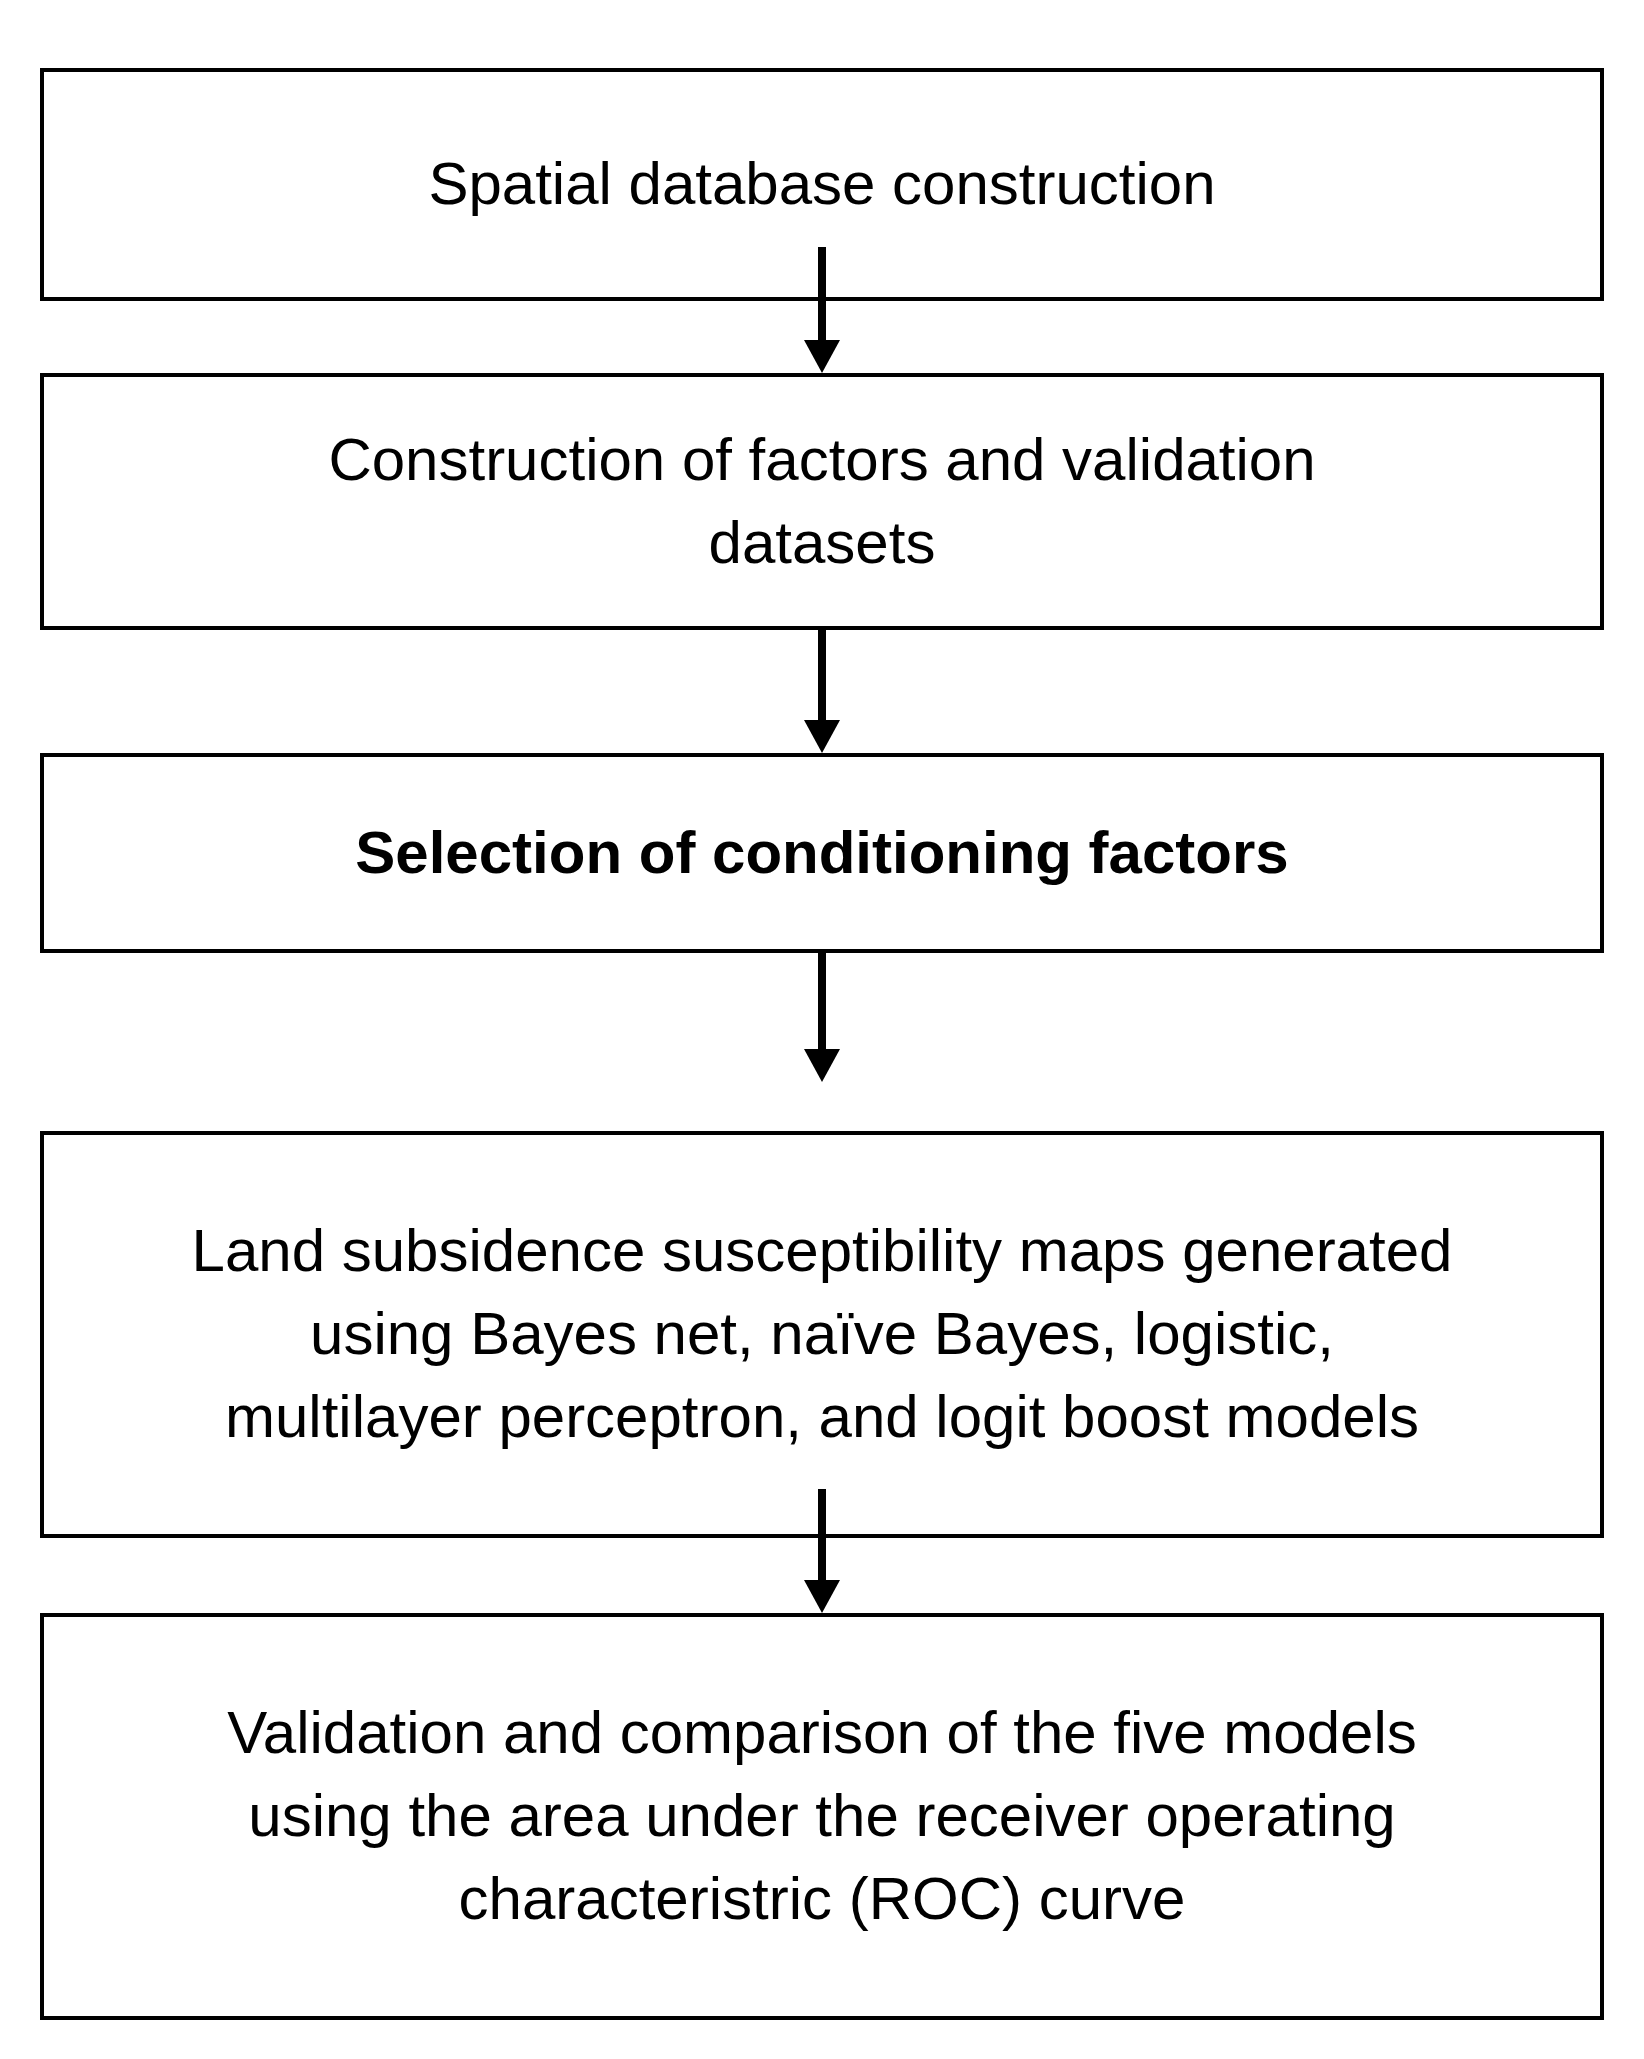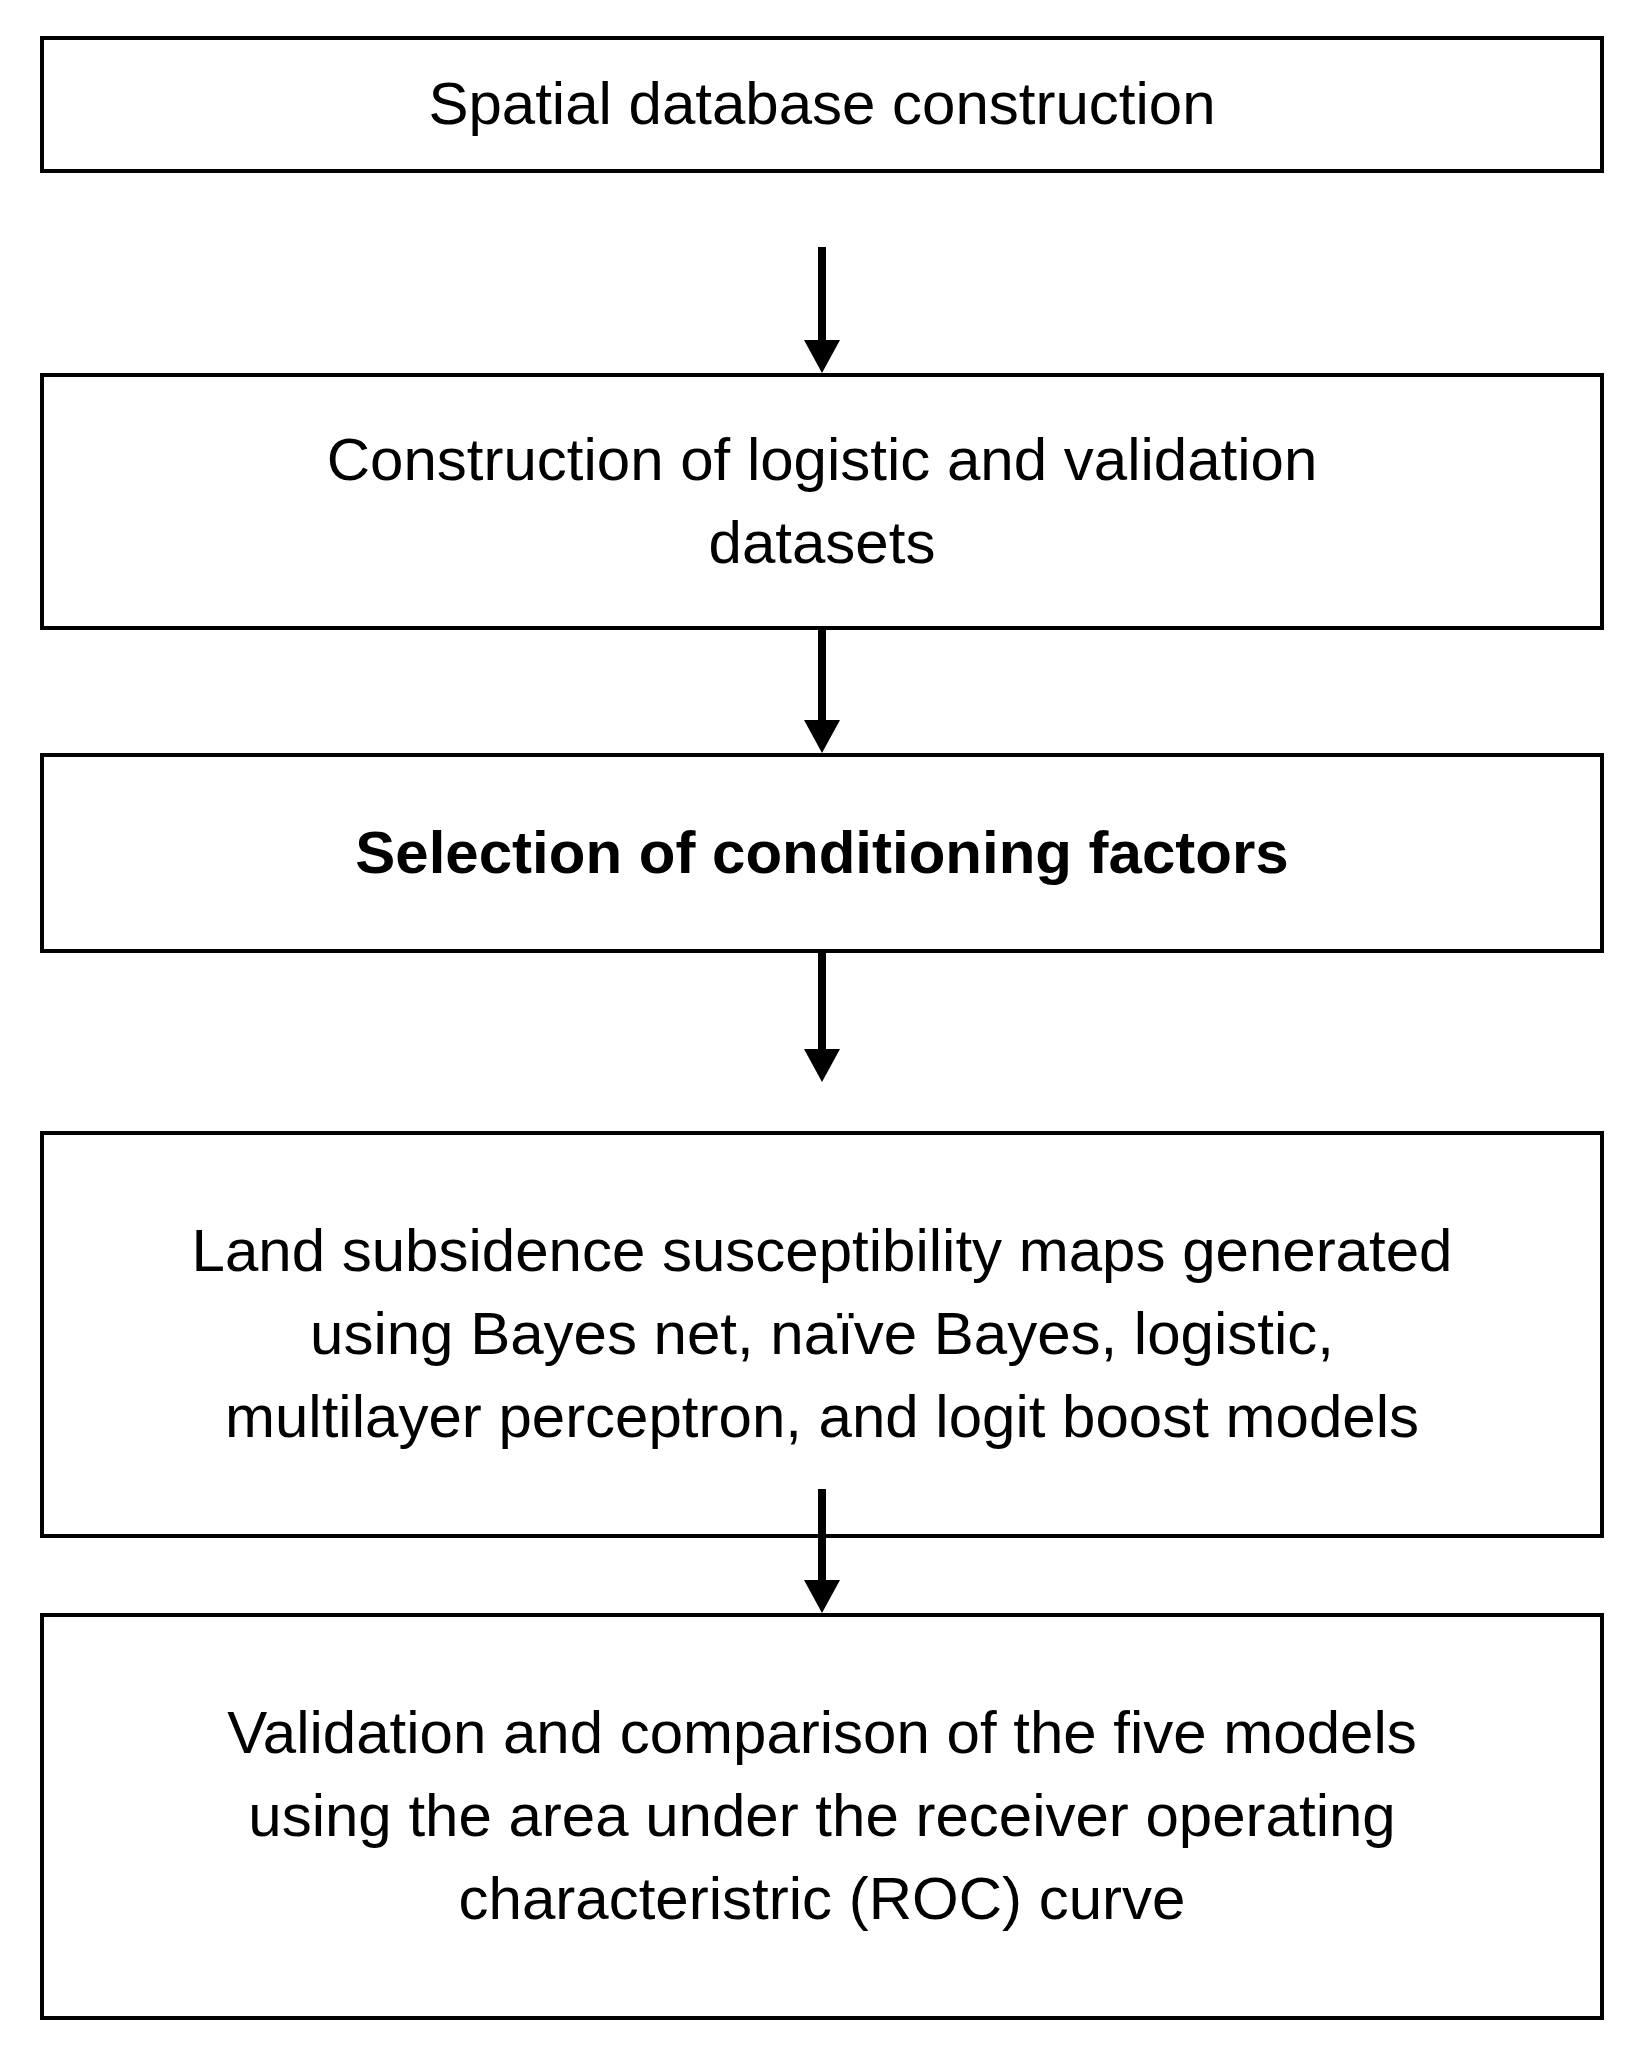--- a/index.html
+++ b/index.html
@@ -25,21 +25,21 @@
     background:var(--bg);
     color:var(--ink);
     display:flex;
     align-items:center;
     justify-content:center;
     text-align:center;
     font-size:60px;
     line-height:1.38;
     white-space:pre-line;
   }
-  #box1{top:36px;height:137px;}
+  #box1{top:68px;height:233px;}
   #box2{top:373px;height:257px;}
   #box3{top:753px;height:200px;font-weight:bold;}
   #box4{top:1131px;height:407px;}
   #box5{top:1613px;height:407px;}
 
   .flow-arrow{
     position:absolute;
     left:804px;
     width:36px;
     display:flex;
@@ -68,21 +68,21 @@
 
 <div>
 
   <div class="flow-box" id="box1">Spatial database construction</div>
 
   <div class="flow-arrow" id="arrow1">
     <div class="stem"></div>
     <div class="head"></div>
   </div>
 
-  <div class="flow-box" id="box2">Construction of logistic and validation
+  <div class="flow-box" id="box2">Construction of factors and validation
 datasets</div>
 
   <div class="flow-arrow" id="arrow2">
     <div class="stem"></div>
     <div class="head"></div>
   </div>
 
   <div class="flow-box" id="box3">Selection of conditioning factors</div>
 
   <div class="flow-arrow" id="arrow3">

